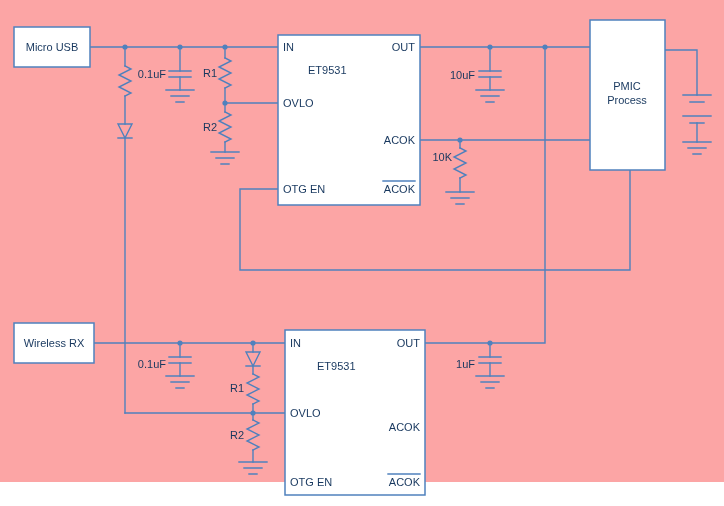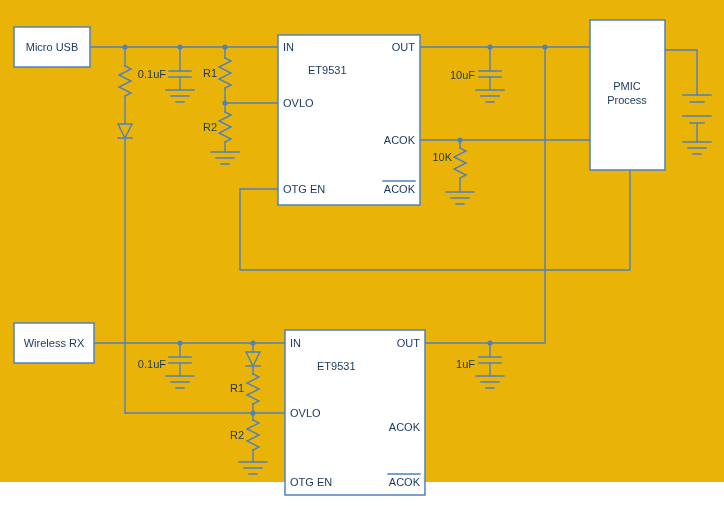--- a/index.html
+++ b/index.html
@@ -7,21 +7,21 @@
     padding: 0;
     background: #ffffff;
     width: 724px;
     height: 506px;
     font-family: "Liberation Sans", sans-serif;
   }
   .canvas-wrap {
     width: 724px;
     height: 482px;
     position: relative;
-    background: #eab308;
+    background: #fca5a5;
   }
   svg { display: block; }
   .wire {
     stroke: #4f81bd;
     stroke-width: 1.4;
     fill: none;
     stroke-linecap: square;
     stroke-linejoin: miter;
   }
   .blockbox {

